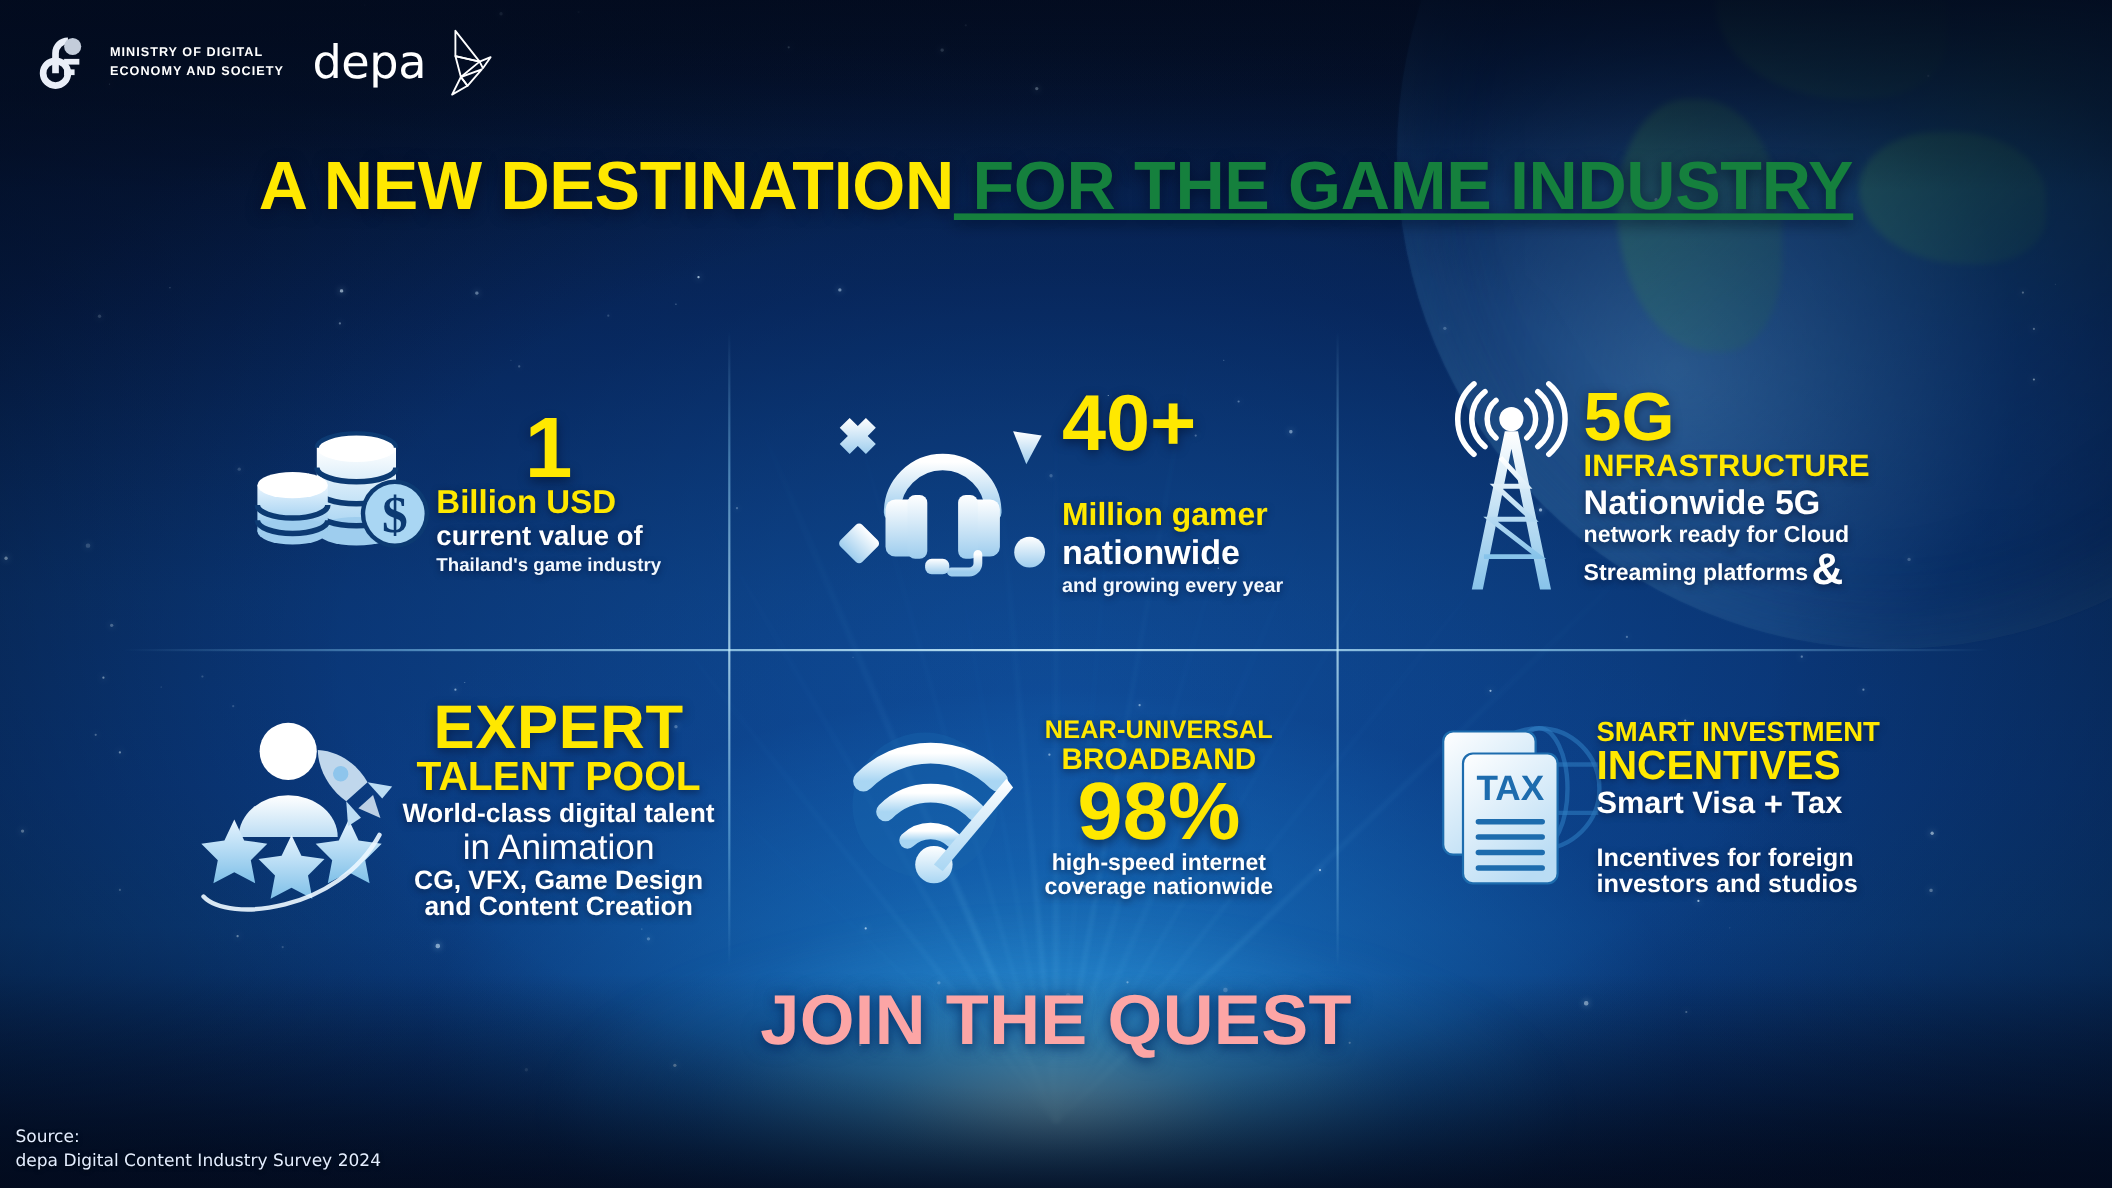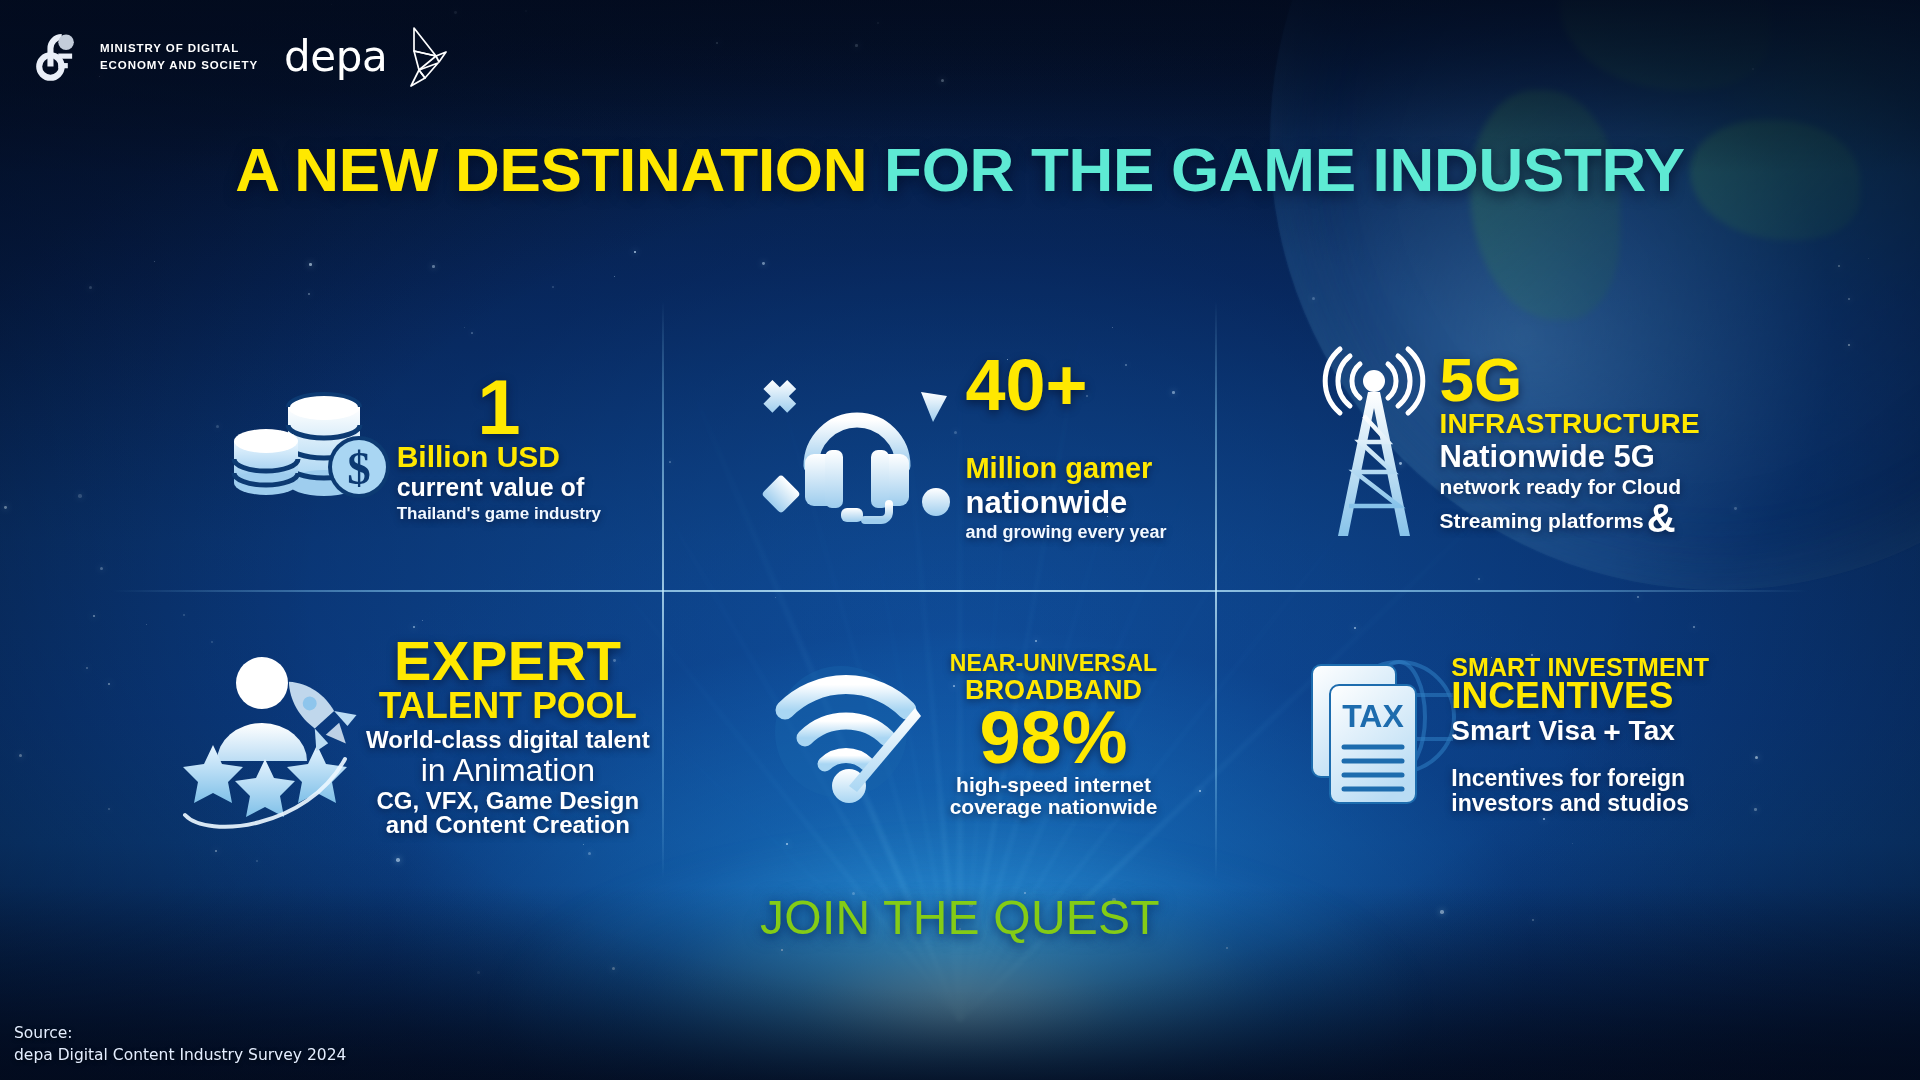--- a/index.html
+++ b/index.html
@@ -106,21 +106,21 @@
     color:#ffe800; font-size:48px; font-weight:normal; letter-spacing:.02em;
     font-family:"Liberation Sans", sans-serif;
     text-shadow:0 2px 10px rgba(0,0,0,.55);
   }
   .title-main {
     margin-top:16px; font-size:62px; font-weight:bold; letter-spacing:-.005em;
     text-shadow:0 3px 14px rgba(0,10,35,.75);
     white-space:nowrap;
   }
   .title-main .hl { color:#ffe800; }
-  .title-main .wt { color:#5eead4; }
+  .title-main .wt { color:#15803d;text-decoration:underline; }
 
   
   .grid {
     position:absolute; left:140px; top:300px; width:1640px; height:580px;
     display:grid; grid-template-columns:1fr 1fr 1fr; grid-template-rows:1fr 1fr;
     z-index:4;
   }
   .cell { display:flex; align-items:center; justify-content:center; padding:0 6px; }
   .cell-inner { display:flex; align-items:center; gap:12px; }
   .icon-box { flex:0 0 auto; display:flex; align-items:center; justify-content:center; }
@@ -181,21 +181,21 @@
   .c6 .l1  { font-size:25px; letter-spacing:.002em;}
   .c6 .l2  { font-size:37px; margin-top:-3px; }
   .c6 .l3  { font-size:28px; margin-top:2px; font-weight:bold;}
   .c6 .l4  { font-size:23px; margin-top:20px; }
   .c6 .l5  { font-size:23px; margin-top:1px; }
   .c6 .plus{ font-size:30px; vertical-align:-2px; }
 
   
   .cta { position:absolute; left:0; right:0; top:890px; text-align:center; z-index:5; }
   .cta-1 {
-    color:#84cc16; font-size:48px; font-weight:normal; letter-spacing:.005em;
+    color:#fca5a5; font-size:64px; font-weight:bold; letter-spacing:.005em;
     text-shadow:0 0 18px rgba(0,60,130,.55), 0 3px 10px rgba(0,25,70,.6);
   }
   .cta-2 {
     color:#ffe800; font-size:32px; font-weight:bold; margin-top:8px; letter-spacing:.01em;
     text-shadow:0 0 16px rgba(0,60,130,.5), 0 2px 8px rgba(0,25,70,.55);
   }
 
   
   .source {
     position:absolute; left:14px; top:1022px; z-index:5;

